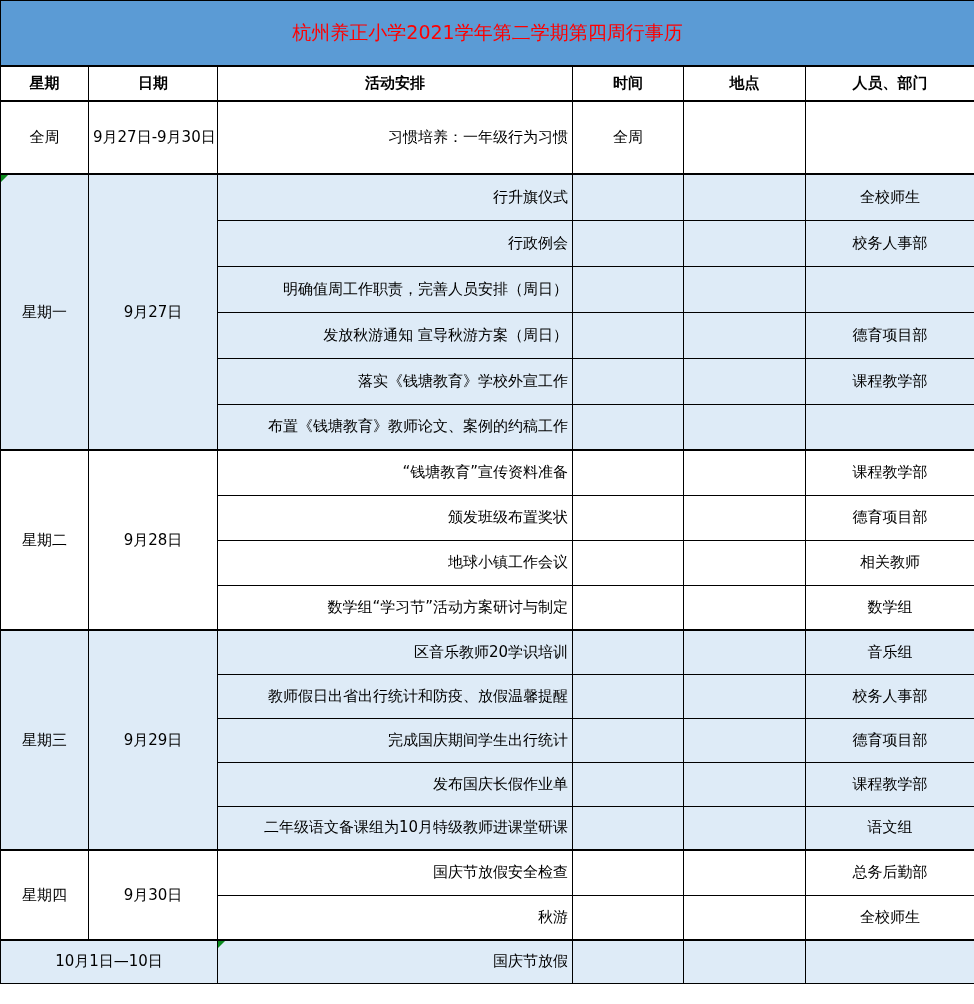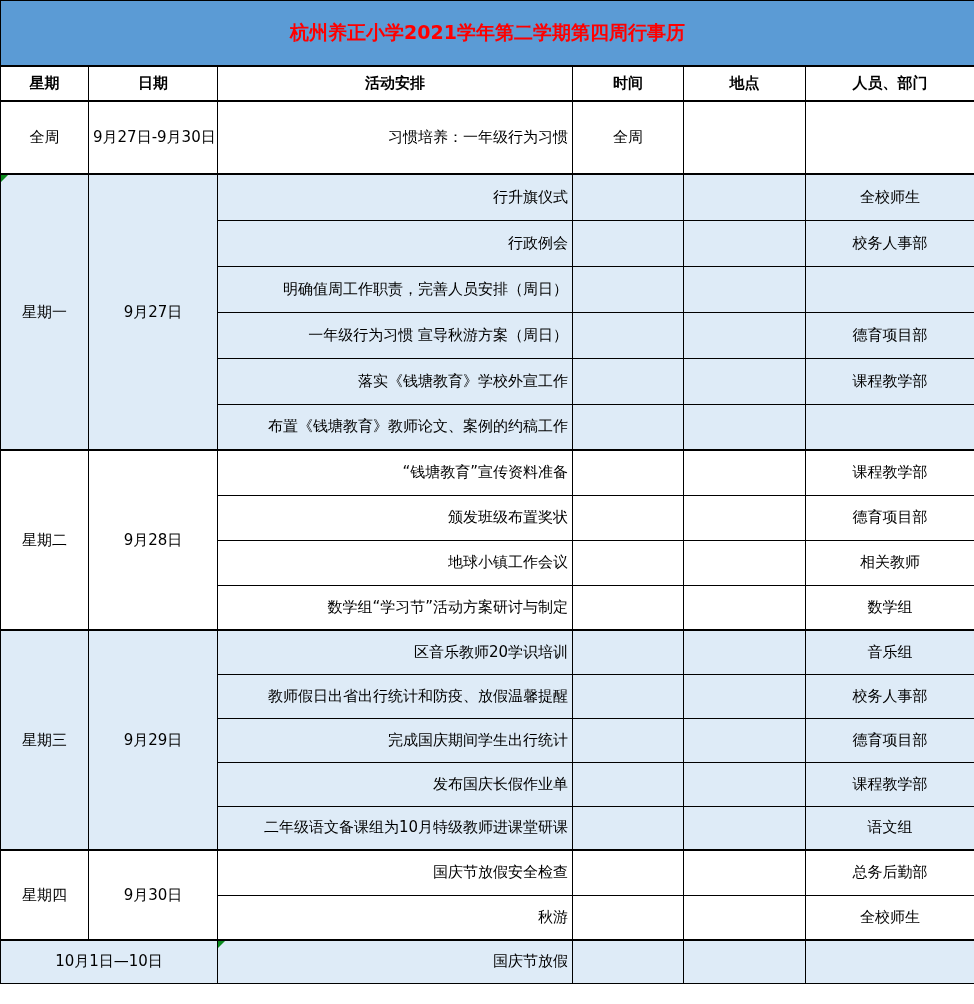--- a/index.html
+++ b/index.html
@@ -28,21 +28,21 @@
     font-weight: normal;
     overflow: hidden;
     white-space: nowrap;
     vertical-align: middle;
   }
   tr.banner-row td {
     height: 64px;
     background: #5B9BD5;
     color: #FF0000;
     font-size: 19px;
-    font-weight: bold;
+    font-weight: normal;
     text-align: center;
     border-bottom-width: 2px;
   }
   tr.header-row th {
     height: 33px;
     background: #ffffff;
     font-weight: bold;
     text-align: center;
     border-bottom-width: 2px;
     margin-left: 40px;
@@ -113,21 +113,21 @@
           <td class="c-loc"></td>
           <td class="c-pers">校务人事部</td>
         </tr>
         <tr class="shaded" style="height: 46px;">
           <td class="c-act">明确值周工作职责，完善人员安排（周日）</td>
           <td class="c-time"></td>
           <td class="c-loc"></td>
           <td class="c-pers"></td>
         </tr>
         <tr class="shaded" style="height: 46px;">
-          <td class="c-act">一年级行为习惯 宣导秋游方案（周日）</td>
+          <td class="c-act">发放秋游通知 宣导秋游方案（周日）</td>
           <td class="c-time"></td>
           <td class="c-loc"></td>
           <td class="c-pers">德育项目部</td>
         </tr>
         <tr class="shaded" style="height: 46px;">
           <td class="c-act">落实《钱塘教育》学校外宣工作</td>
           <td class="c-time"></td>
           <td class="c-loc"></td>
           <td class="c-pers">课程教学部</td>
         </tr>

